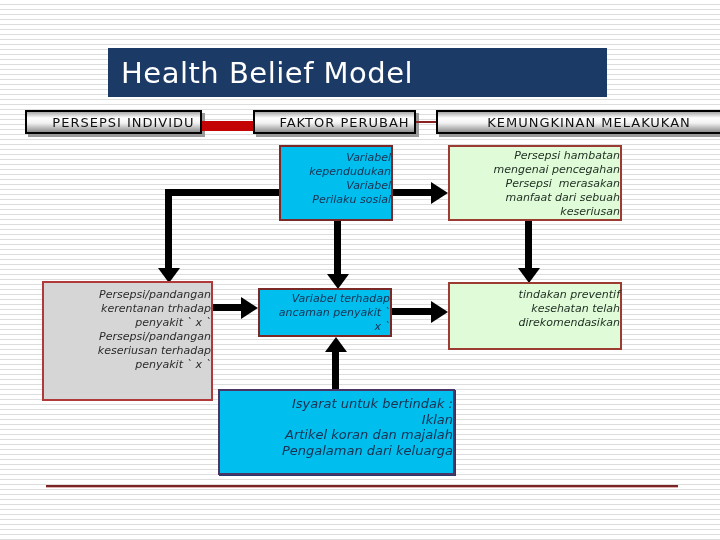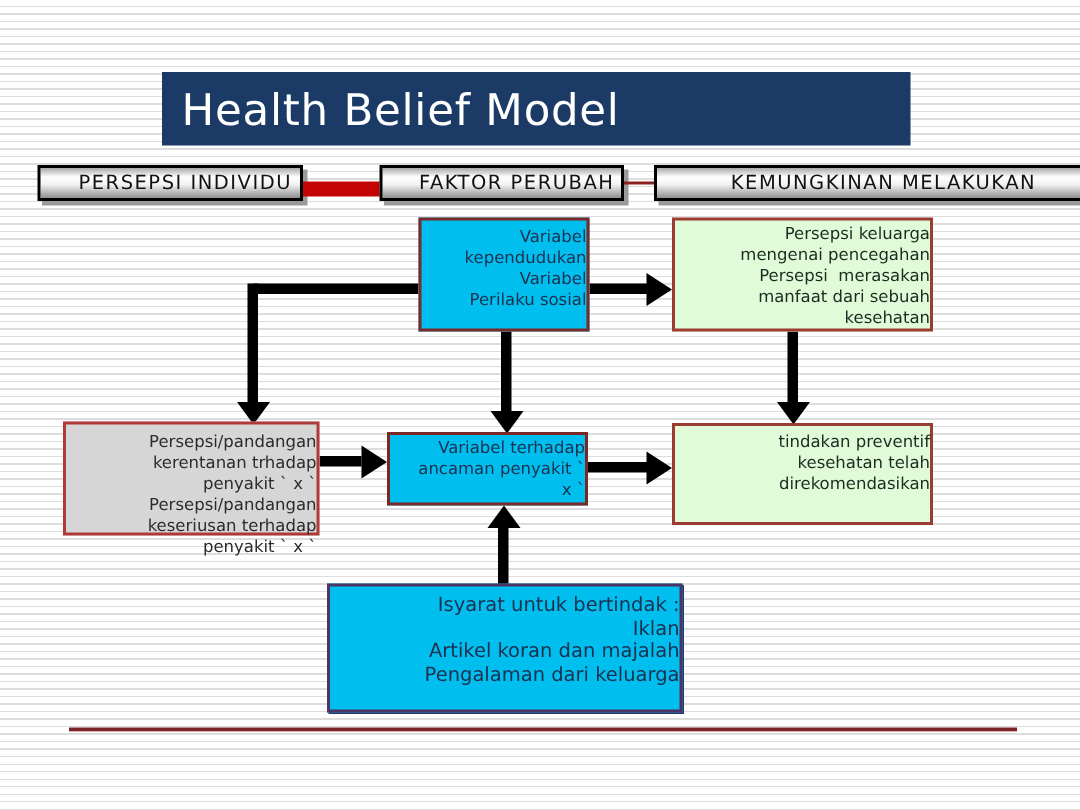--- a/index.html
+++ b/index.html
@@ -35,34 +35,34 @@
   }
   .ch-left   { left:25px;  width:177px; }
   .ch-mid    { left:253px; width:163px; }
   .ch-right  { left:436px; width:286px; }
 
   .red-bar  { position:absolute; left:202px; top:121px; width:51px; height:10px; background:#c40404; }
   .thin-red { position:absolute; left:416px; top:121px; width:34px; height:2px;  background:#8b2020; }
 
   
   .dbox { position:absolute; z-index:2; font-size:11px; line-height:14px; }
-  .dbox .ln { white-space:pre; }
+  .dbox .ln { white-space:pre;font-style:italic; }
 
   .box-variabel {
     left:279px; top:145px; width:114px; height:76px;
     background:#00beee; border:2px solid #7b2927; color:#1c3050;
     padding:4px 0 0 7px;
   }
   .box-hambatan {
     left:448px; top:145px; width:174px; height:76px;
     background:#dffbd8; border:2px solid #9c3b32; color:#1d2b20;
     padding:2px 0 0 7px;
   }
   .box-pandangan {
-    left:42px; top:281px; width:171px; height:76px;
+    left:42px; top:281px; width:171px; height:120px;
     background:#d6d6d6; border:2px solid #b03a3a; color:#2b2b2b;
     padding:5px 0 0 8px;
   }
   .box-ancaman {
     left:258px; top:288px; width:134px; height:49px;
     background:#00beee; border:2px solid #7b2927; color:#1c3050;
     padding:2px 0 0 7px;
   }
   .box-kemungkinan {
     left:448px; top:282px; width:174px; height:68px;
@@ -158,25 +158,25 @@
   <div class="ah ah-right c-h3-head"></div>
 
   <div class="dbox box-variabel">
     <div class="ln">Variabel</div>
     <div class="ln">kependudukan</div>
     <div class="ln">Variabel</div>
     <div class="ln">Perilaku sosial</div>
   </div>
 
   <div class="dbox box-hambatan">
-    <div class="ln">Persepsi keluarga</div>
+    <div class="ln">Persepsi hambatan</div>
     <div class="ln">mengenai pencegahan</div>
     <div class="ln">Persepsi  merasakan</div>
     <div class="ln">manfaat dari sebuah</div>
-    <div class="ln">kesehatan</div>
+    <div class="ln">keseriusan</div>
   </div>
 
   <div class="dbox box-pandangan">
     <div class="ln">Persepsi/pandangan</div>
     <div class="ln">kerentanan trhadap</div>
     <div class="ln">penyakit ` x `</div>
     <div class="ln">Persepsi/pandangan</div>
     <div class="ln">keseriusan terhadap</div>
     <div class="ln">penyakit ` x `</div>
   </div>

